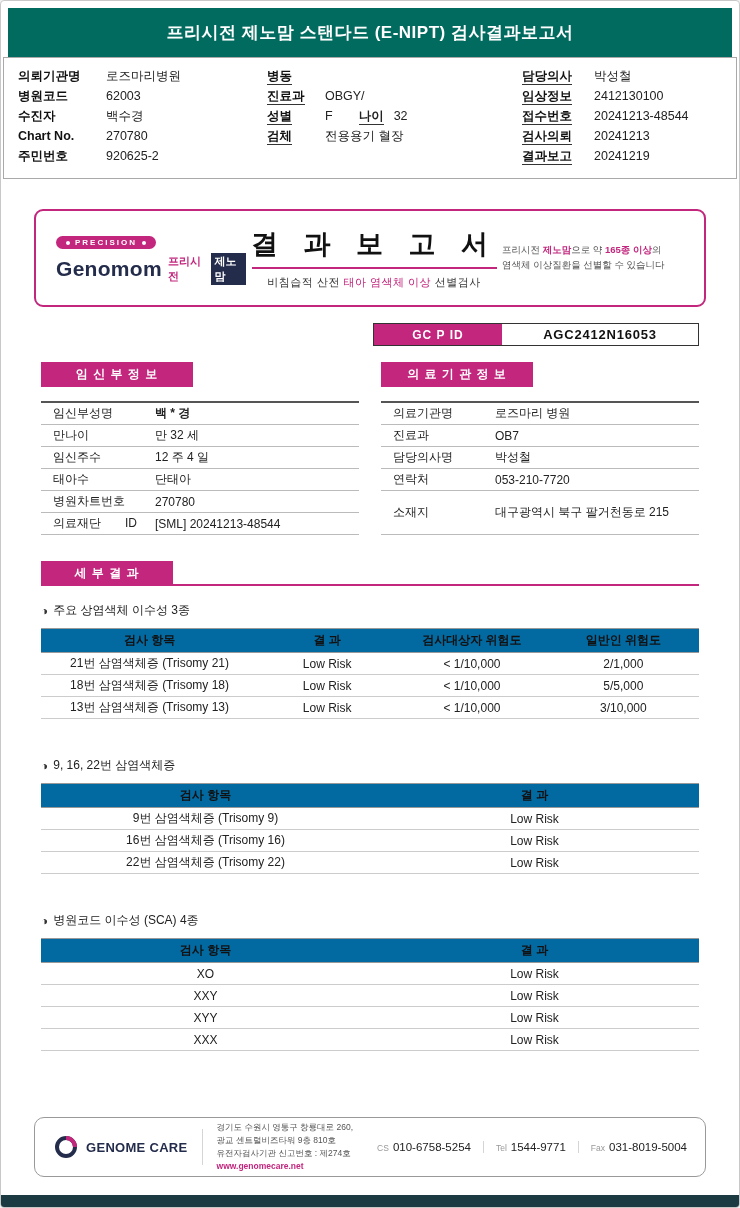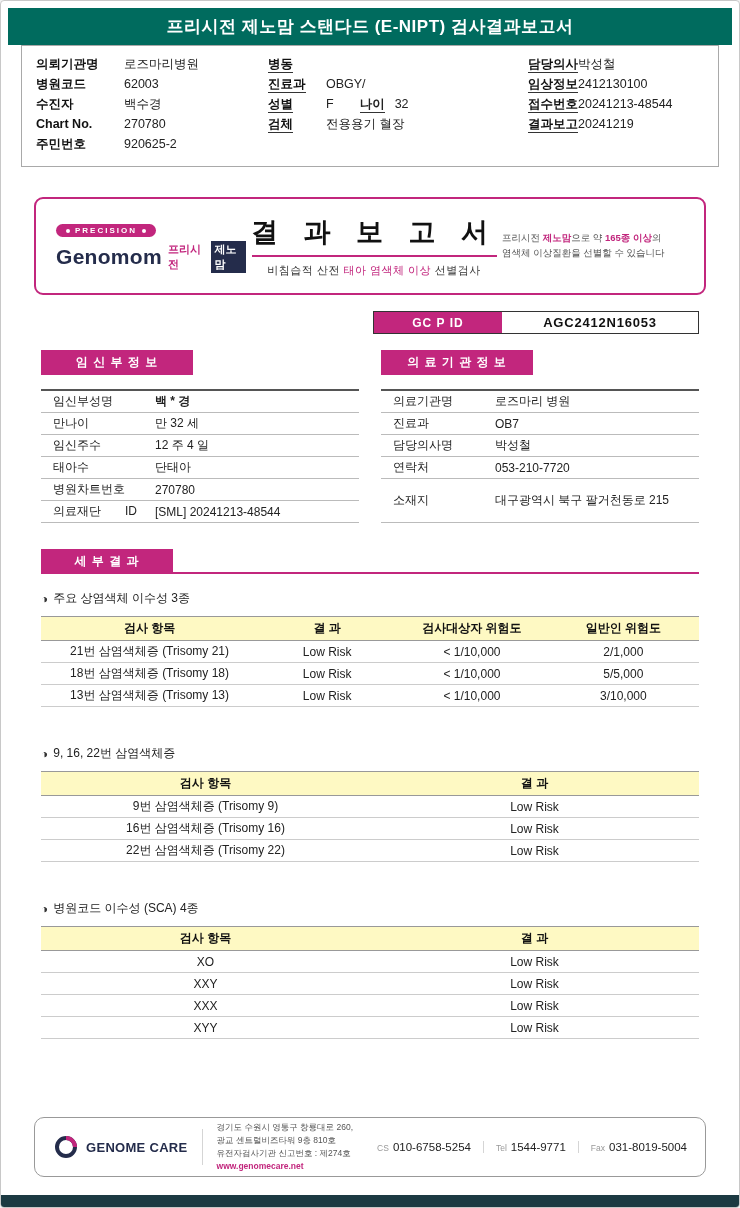--- a/index.html
+++ b/index.html
@@ -9,29 +9,29 @@
   }
   *{margin:0;padding:0;box-sizing:border-box;}
   body{background:#f2f2f2;font-family:"Liberation Sans", sans-serif;}
   .page{
     width:740px;height:1208px;background:#fff;border:1px solid #c8c8c8;border-radius:4px;
     position:relative;overflow:hidden;margin:0 auto;color:#222;
   }
   
   .top-bar{
     margin:7px 7px 0;background:var(--teal);color:#fff;text-align:center;
-    font-weight:bold;font-size:17px;letter-spacing:0.5px;padding:7px 0;
+    font-weight:bold;font-size:17px;letter-spacing:0.5px;padding:13px 0;
   }
   
   .patient-box{
-    margin:0 20px;border:1px solid #a9a9a9;display:flex;padding:8px 14px 12px;
+    margin:0 2px;border:1px solid #a9a9a9;display:flex;padding:8px 14px 12px;gap:17px;
   }
   .p-col1{width:232px;}
   .p-col2{width:238px;}
-  .p-col3{flex:1;text-align:right;}
+  .p-col3{flex:1;}
   .p-row{display:flex;font-size:12.5px;line-height:20px;align-items:baseline;}
   .p-label{font-weight:bold;color:#111;}
   .p-col1 .p-label{width:88px;}
   .p-col2 .p-label{width:58px;}
   .p-col3 .p-label{width:72px;}
   .p-label.u span{border-bottom:1px solid #333;padding-bottom:1px;}
   .p-value{color:#222;}
   .p-inline-label{font-weight:bold;margin-left:26px;margin-right:10px;}
   .p-inline-label span{border-bottom:1px solid #333;padding-bottom:1px;}
   
@@ -83,21 +83,21 @@
     background:var(--magenta);color:#fff;font-size:12px;font-weight:bold;
     padding:4px 0;width:132px;text-align:center;letter-spacing:1px;
   }
   .results-line{flex:1;height:2px;background:var(--magenta);}
   .subsec{margin:0 40px;}
   .subsec-heading{font-size:12px;color:#222;margin-top:16px;margin-bottom:9px;display:flex;align-items:center;gap:5px;}
   .subsec-heading.gap{margin-top:38px;}
   .bullet{font-size:12px;color:#333;}
   table.results{width:100%;border-collapse:collapse;font-size:12px;}
   table.results th{
-    background:#fef9c3;font-weight:bold;border-top:1px solid #999;border-bottom:1px solid #999;
+    background:#0369a1;font-weight:bold;border-top:1px solid #999;border-bottom:1px solid #999;
     height:24px;text-align:center;color:#111;
   }
   table.results td{border-bottom:1px solid #ccc;height:22px;text-align:center;color:#222;}
   
   .footer-card{
     position:absolute;left:33px;right:33px;bottom:30px;border:1px solid #999;border-radius:10px;
     height:60px;display:flex;align-items:center;padding:0 18px;gap:14px;background:#fff;
   }
   .logo-block{display:flex;align-items:center;gap:7px;padding-right:14px;border-right:1px solid #d5d5d5;height:36px;}
   .logo-text{font-weight:bold;color:var(--navy);font-size:13px;letter-spacing:0.3px;white-space:nowrap;}
@@ -168,20 +168,24 @@
       </div>
       <div class="p-row">
         <span class="p-label u"><span>임상정보</span></span>
         <span class="p-value">2412130100</span>
       </div>
       <div class="p-row">
         <span class="p-label u"><span>접수번호</span></span>
         <span class="p-value">20241213-48544</span>
       </div>
       <div class="p-row">
+        <span class="p-label u"><span>검사의뢰</span></span>
+        <span class="p-value">20241213</span>
+      </div>
+      <div class="p-row">
         <span class="p-label u"><span>결과보고</span></span>
         <span class="p-value">20241219</span>
       </div>
     </div>
   </div>
 
   <div class="report-card">
     <div class="brand">
       <div class="precision-pill">
         <span class="dot"></span>
@@ -366,25 +370,25 @@
       <tbody>
         <tr>
           <td>XO</td>
           <td>Low Risk</td>
         </tr>
         <tr>
           <td>XXY</td>
           <td>Low Risk</td>
         </tr>
         <tr>
+          <td>XYY</td>
+          <td>Low Risk</td>
+        </tr>
+        <tr>
           <td>XXX</td>
-          <td>Low Risk</td>
-        </tr>
-        <tr>
-          <td>XYY</td>
           <td>Low Risk</td>
         </tr>
       </tbody>
     </table>
 
   </div>
 
   <div class="footer-card">
     <div class="logo-block">
       <svg width="26" height="26" viewBox="0 0 26 26">

